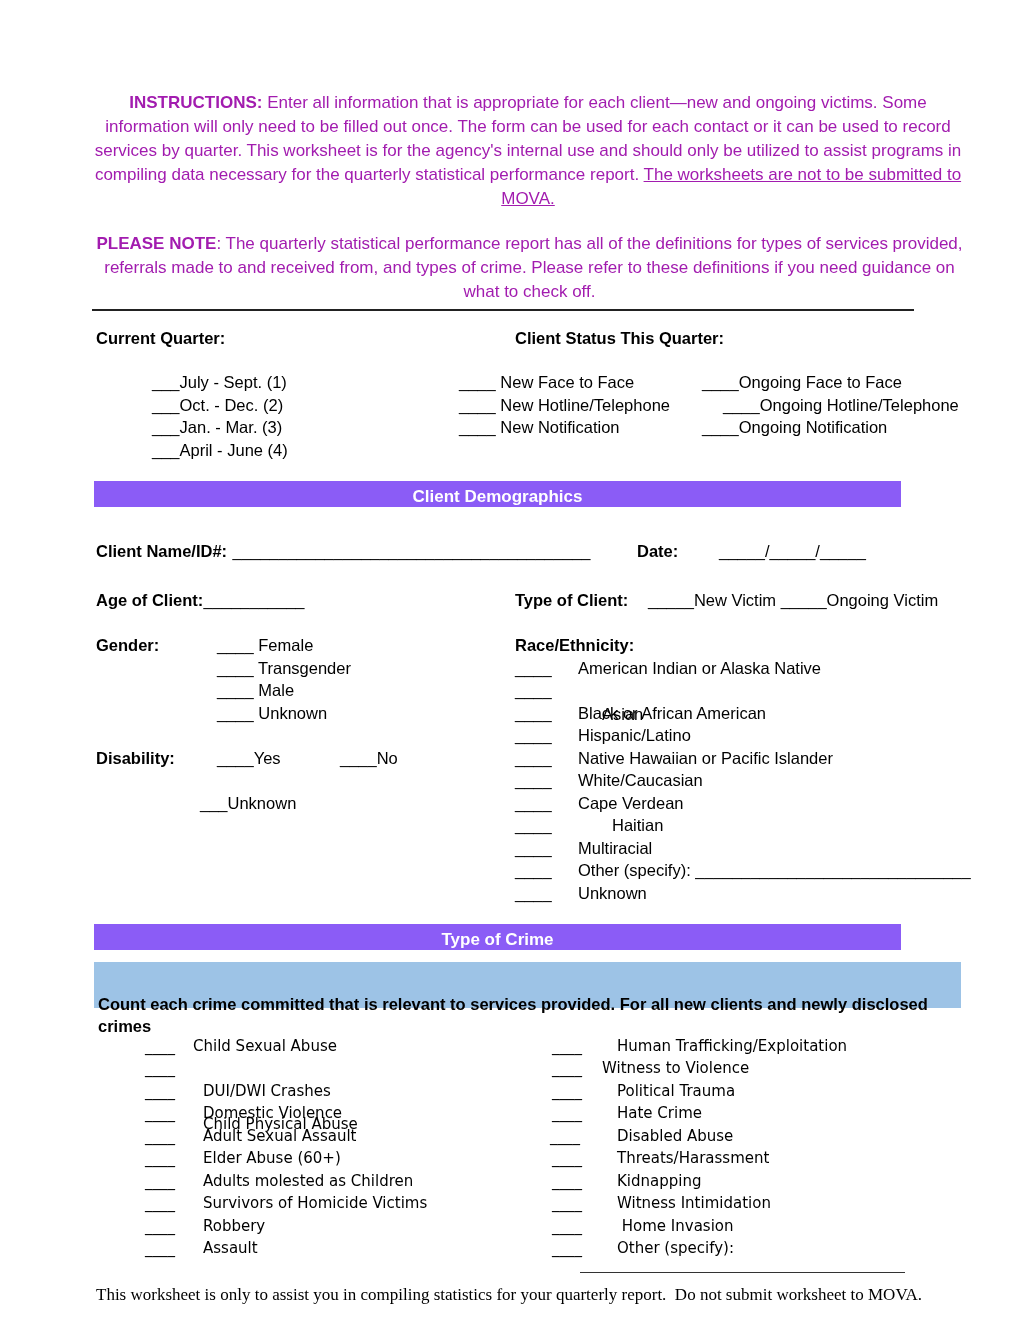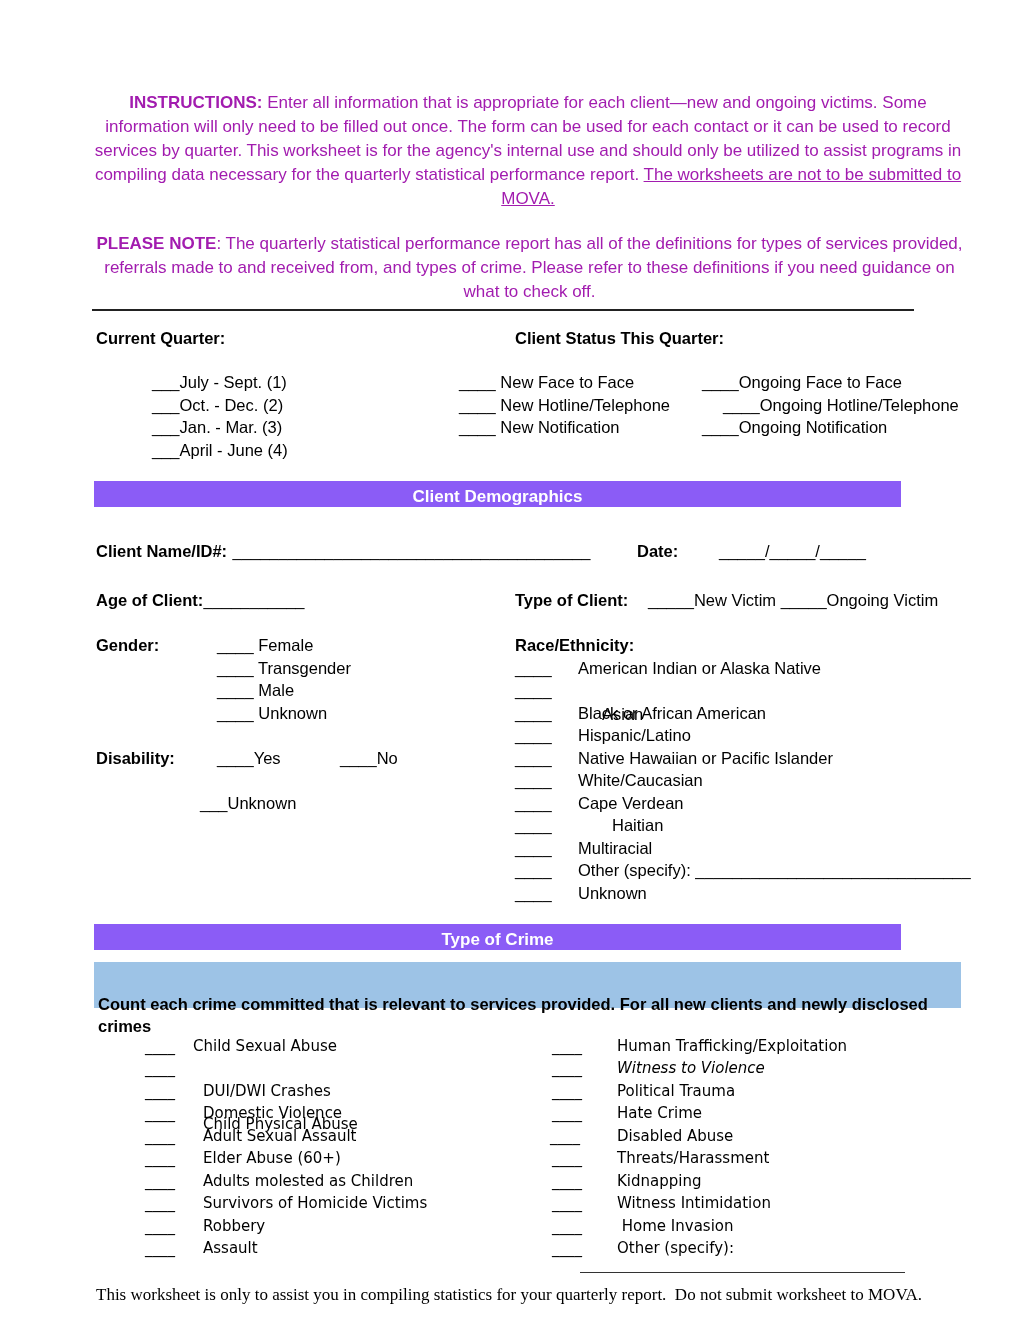--- a/index.html
+++ b/index.html
@@ -250,21 +250,21 @@
   <div class="t crime" style="left:145px; top:1192px;">____</div>
   <div class="t crime" style="left:203px; top:1192px;">Survivors of Homicide Victims</div>
   <div class="t crime" style="left:145px; top:1215px;">____</div>
   <div class="t crime" style="left:203px; top:1215px;">Robbery</div>
   <div class="t crime" style="left:145px; top:1237px;">____</div>
   <div class="t crime" style="left:203px; top:1237px;">Assault</div>
 
   <div class="t crime" style="left:552px; top:1035px;">____</div>
   <div class="t crime" style="left:617px; top:1035px;">Human Trafficking/Exploitation</div>
   <div class="t crime" style="left:552px; top:1057px;">____</div>
-  <div class="t crime" style="left:617px; top:1057px;font-style:italic;">Witness to Violence</div>
+  <div class="t crime" style="left:602px; top:1057px;">Witness to Violence</div>
   <div class="t crime" style="left:552px; top:1080px;">____</div>
   <div class="t crime" style="left:617px; top:1080px;">Political Trauma</div>
   <div class="t crime" style="left:552px; top:1102px;">____</div>
   <div class="t crime" style="left:617px; top:1102px;">Hate Crime</div>
   <div class="t crime" style="left:550px; top:1125px;">____</div>
   <div class="t crime" style="left:617px; top:1125px;">Disabled Abuse</div>
   <div class="t crime" style="left:552px; top:1147px;">____</div>
   <div class="t crime" style="left:617px; top:1147px;">Threats/Harassment</div>
   <div class="t crime" style="left:552px; top:1170px;">____</div>
   <div class="t crime" style="left:617px; top:1170px;">Kidnapping</div>

